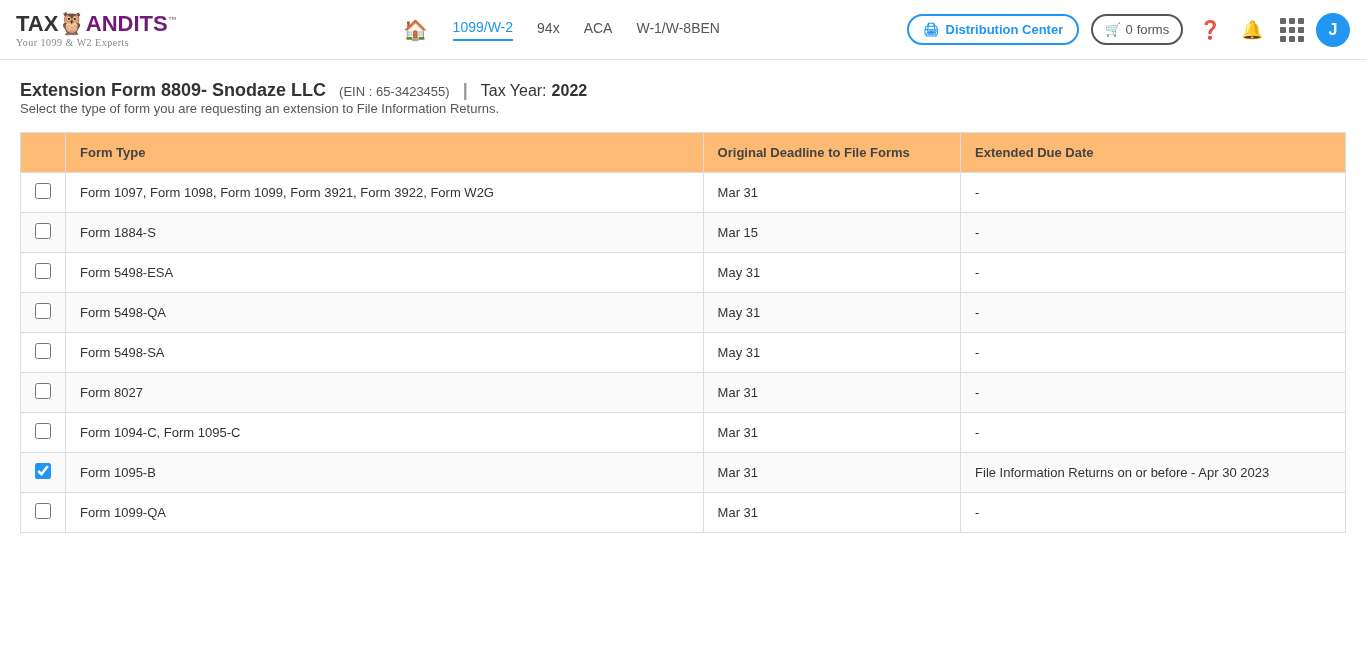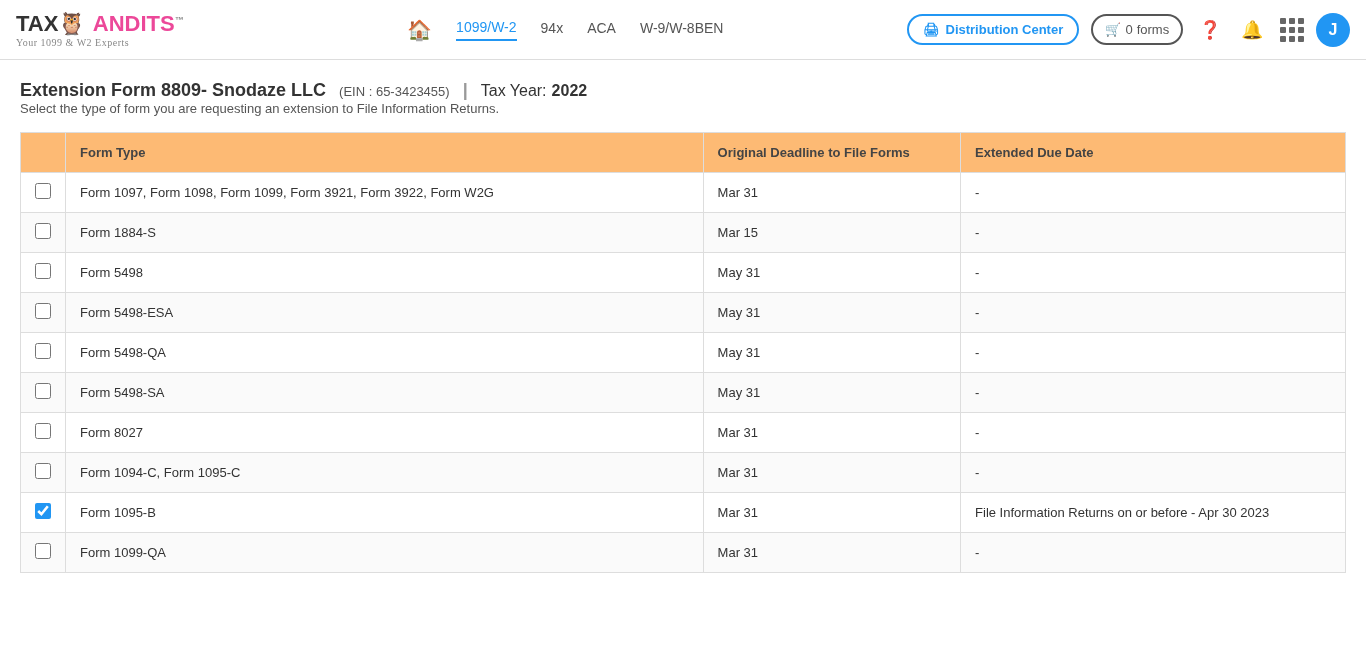--- a/index.html
+++ b/index.html
@@ -19,21 +19,21 @@
       flex-direction: column;
       margin-right: 40px;
     }
     .logo-text {
       font-size: 22px;
       font-weight: bold;
       color: #333;
     }
     .logo-text span.tax { color: #333; }
     .logo-text span.owl { color: #e67e22; }
-    .logo-text span.andits { color: #ec4899; margin-left: 7px; }
+    .logo-text span.andits { color: #701a75; }
     .logo-subtitle {
       font-size: 10px;
       color: #888;
       letter-spacing: 0.5px;
       font-family: Liberation Serif, serif;
     }
     .nav-links {
       display: flex;
       align-items: center;
       gap: 24px;
@@ -189,21 +189,21 @@
       <span class="tax">TAX</span><span class="owl">🦉</span><span class="andits">ANDITS</span><sup style="font-size:9px;color:#888;">™</sup>
     </div>
     <div class="logo-subtitle">Your 1099 &amp; W2 Experts</div>
   </div>
 
   <nav class="nav-links">
     <span class="nav-home-icon">🏠</span>
     <a class="nav-link active">1099/W-2</a>
     <a class="nav-link">94x</a>
     <a class="nav-link">ACA</a>
-    <a class="nav-link">W-9/W-8BEN</a>
+    <a class="nav-link">W-1/W-8BEN</a>
   </nav>
 
   <div class="header-actions">
     <button class="distribution-btn">
       <span>🖨</span>
       <span>Distribution Center</span>
     </button>
     <button class="cart-btn">
       <span>🛒</span>
       <span>0</span>
@@ -253,26 +253,20 @@
           <td class="col-extended">-</td>
         </tr>
         <tr>
           <td class="checkbox-cell"><input type="checkbox" style=""></td>
           <td class="col-form-type">Form 1884-S</td>
           <td class="col-deadline">Mar 15</td>
           <td class="col-extended">-</td>
         </tr>
         <tr>
           <td class="checkbox-cell"><input type="checkbox" style=""></td>
-          <td class="col-form-type">Form 5498</td>
-          <td class="col-deadline">May 31</td>
-          <td class="col-extended">-</td>
-        </tr>
-        <tr>
-          <td class="checkbox-cell"><input type="checkbox" style=""></td>
           <td class="col-form-type">Form 5498-ESA</td>
           <td class="col-deadline">May 31</td>
           <td class="col-extended">-</td>
         </tr>
         <tr>
           <td class="checkbox-cell"><input type="checkbox" style=""></td>
           <td class="col-form-type">Form 5498-QA</td>
           <td class="col-deadline">May 31</td>
           <td class="col-extended">-</td>
         </tr>

